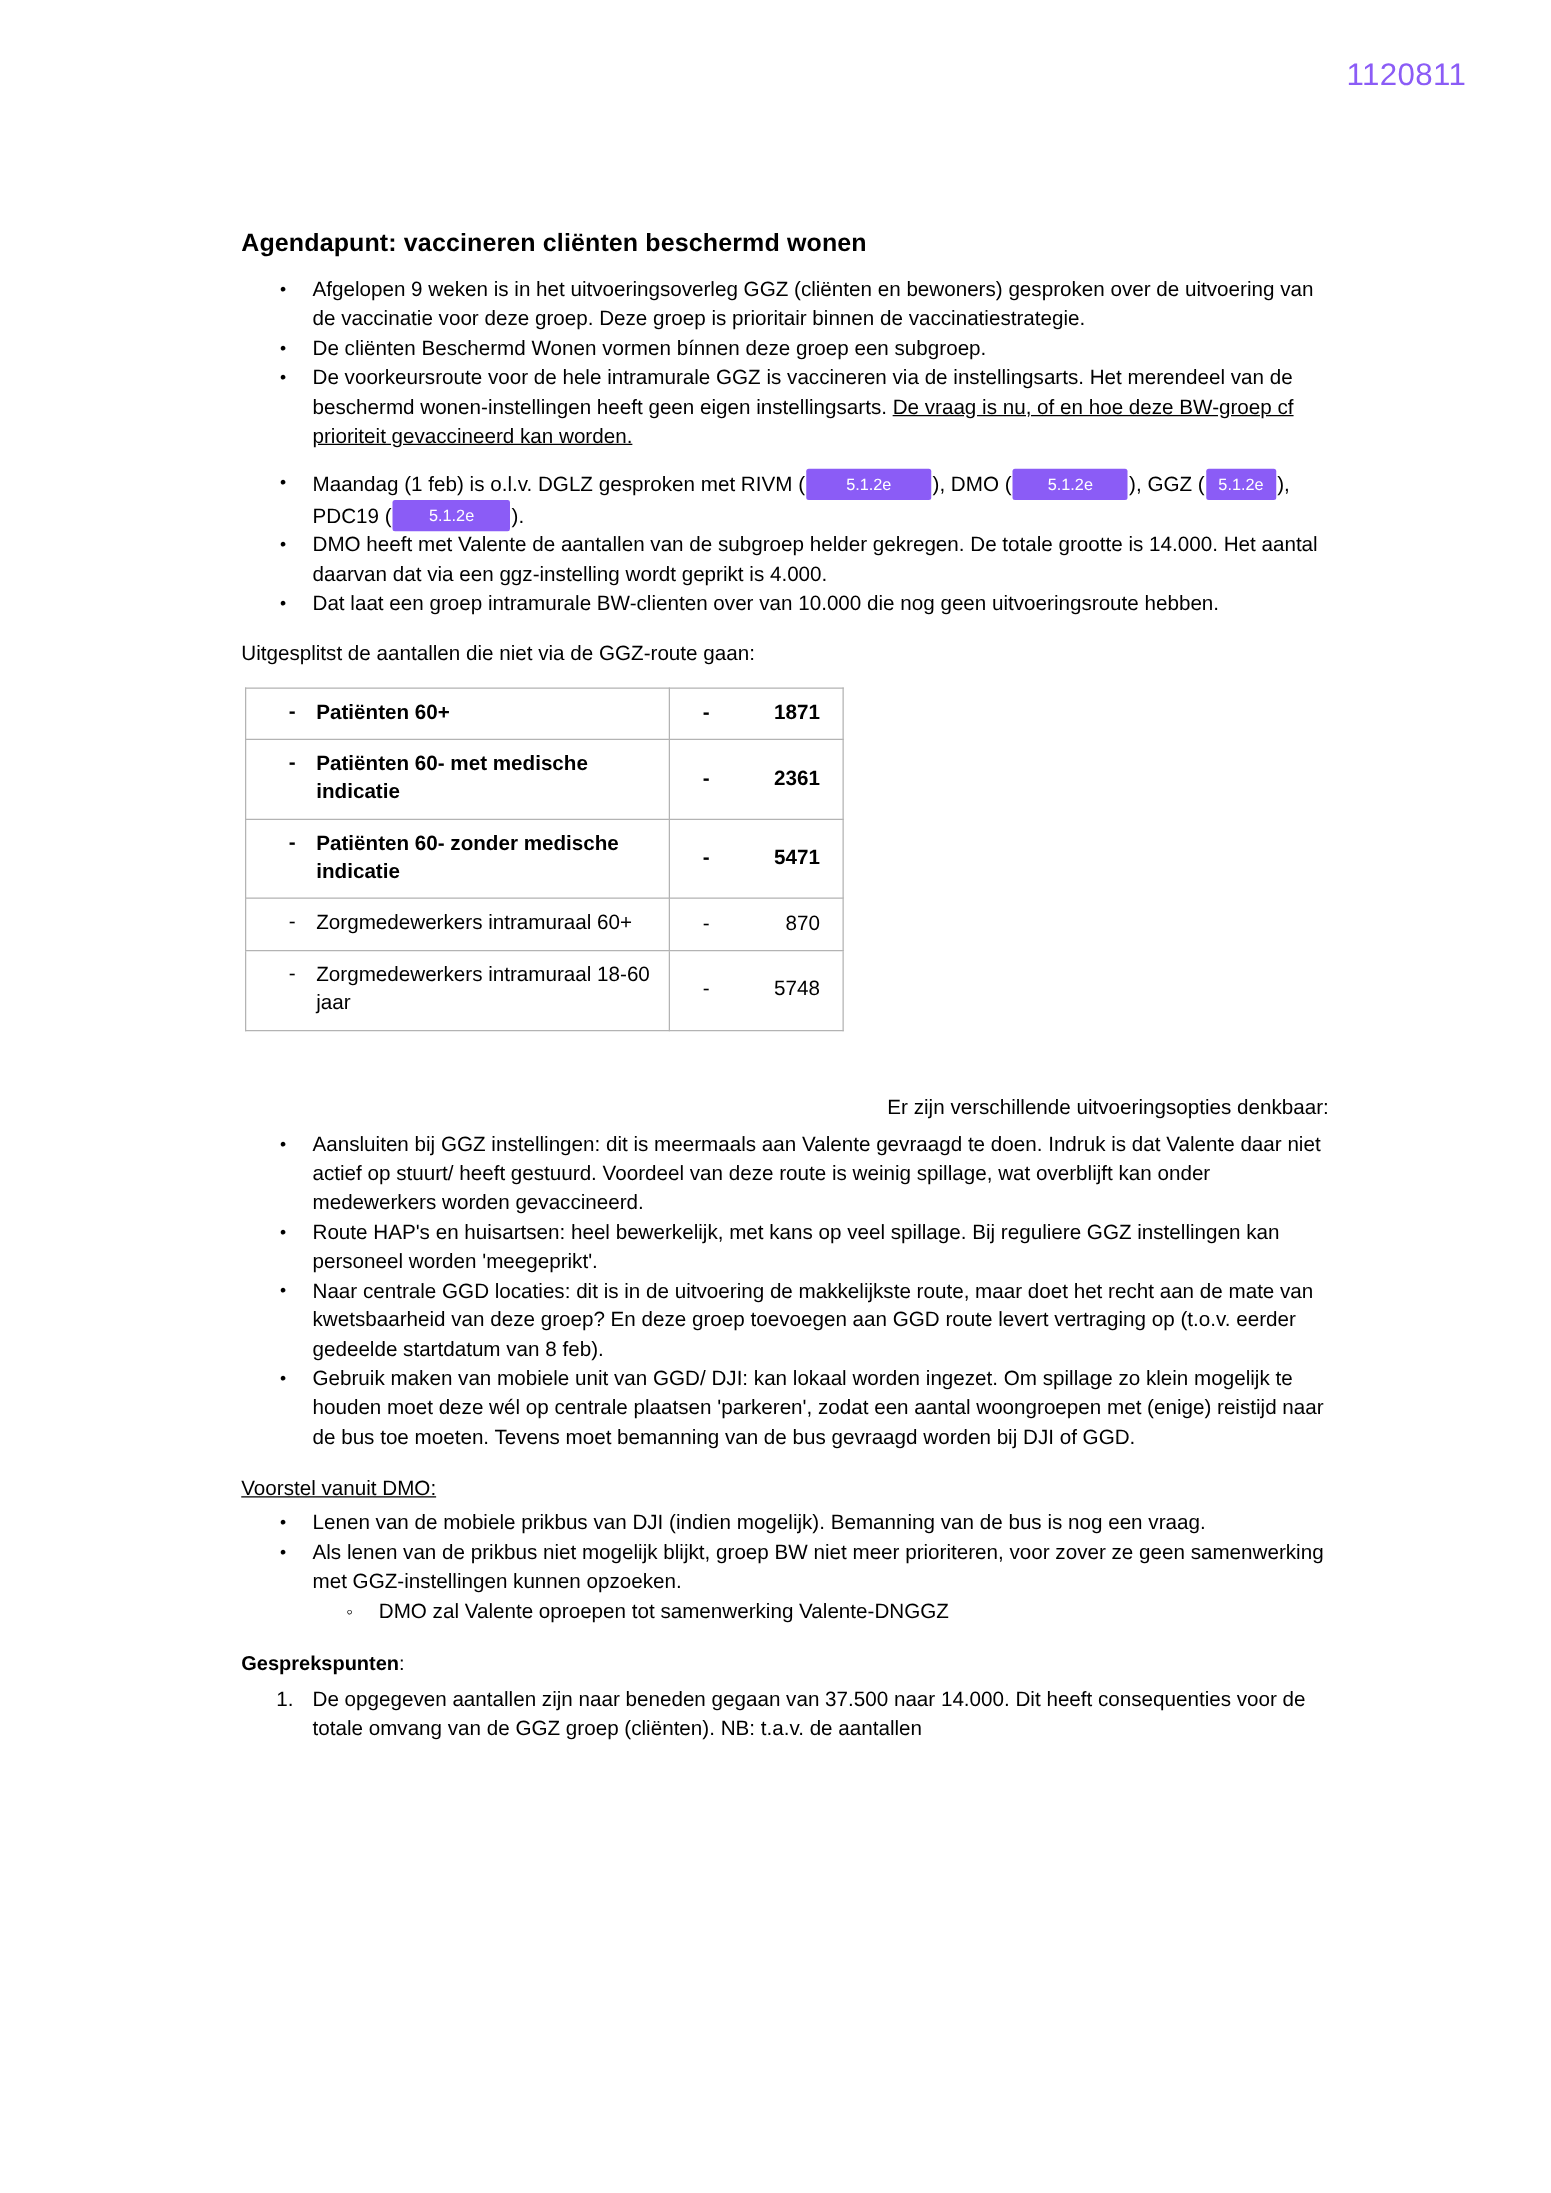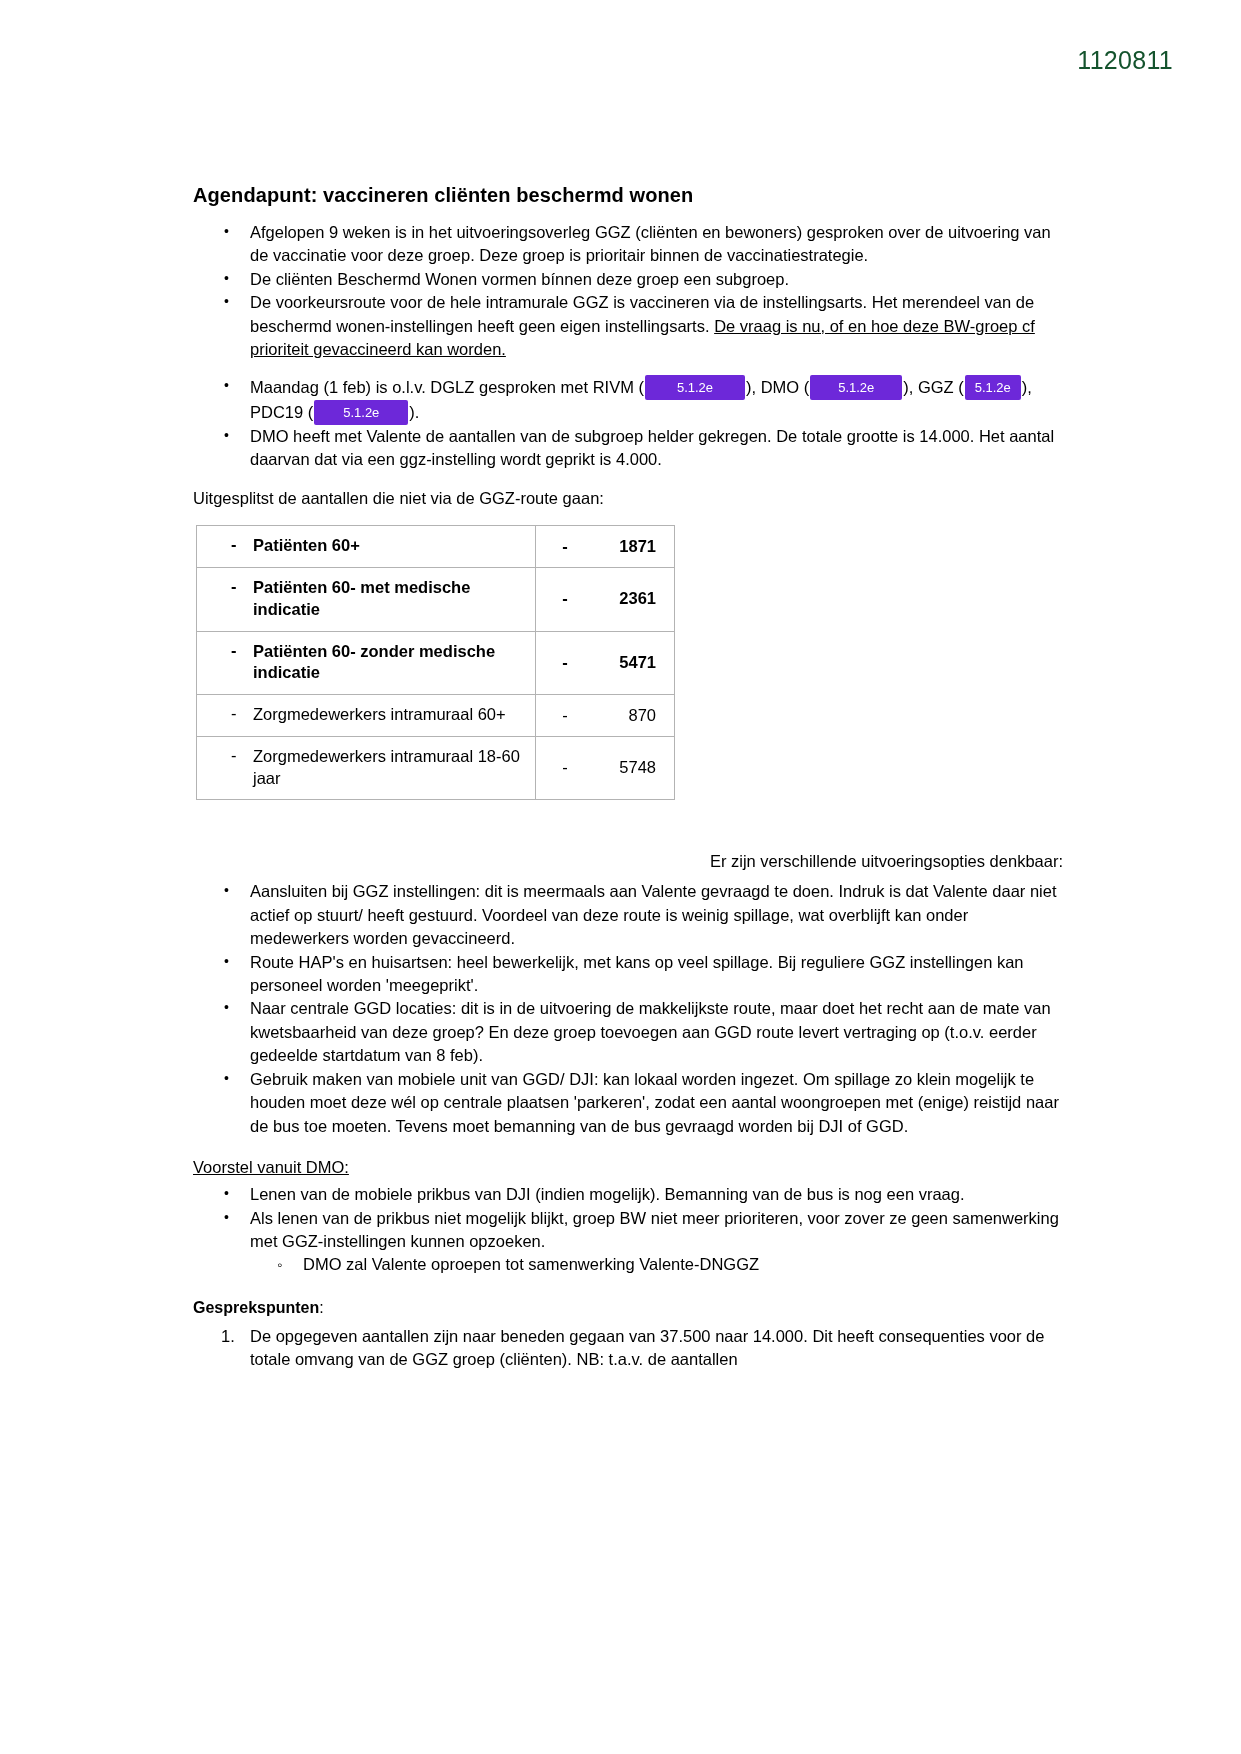--- a/index.html
+++ b/index.html
@@ -18,21 +18,21 @@
     background: #ffffff;
     box-sizing: border-box;
     overflow: hidden;
   }
   .doc-header {
     position: absolute;
     top: 46px;
     right: 68px;
     font-size: 25px;
     letter-spacing: 0.3px;
-    color: #14532d;
+    color: #8b5cf6;
     text-align: right;
     font-family: "Liberation Sans", sans-serif;
   }
   .content {
     position: absolute;
     left: 193px;
     top: 182px;
     width: 870px;
   }
   h1.section-title {
@@ -107,21 +107,21 @@
     left: 28px;
     top: 0;
   }
   .gap-sm { height: 13px; }
   .gap-lg { height: 34px; }
 
   u.u { text-decoration: underline; }
 
   .redaction {
     display: inline-block;
-    background: #6d28d9;
+    background: #8b5cf6;
     color: #ffffff;
     font-size: 13px;
     line-height: 17px;
     height: 17px;
     vertical-align: 1px;
     text-align: center;
     border-radius: 2px;
     padding: 4px 4px;
     margin: 0 1px;
     font-family: "Liberation Sans", sans-serif;
@@ -194,20 +194,21 @@
       <li>Afgelopen 9 weken is in het uitvoeringsoverleg GGZ (cliënten en bewoners) gesproken over de uitvoering van de vaccinatie voor deze groep. Deze groep is prioritair binnen de vaccinatiestrategie.</li>
       <li>De cliënten Beschermd Wonen vormen bínnen deze groep een subgroep.</li>
       <li><span>De voorkeursroute voor de hele intramurale GGZ is vaccineren via de instellingsarts. Het merendeel van de beschermd wonen-instellingen heeft geen eigen instellingsarts. </span><u class="u">De vraag is nu, of en hoe deze BW-groep cf prioriteit gevaccineerd kan worden.</u></li>
     </ul>
 
     <div class="gap-sm"></div>
 
     <ul class="bullets">
       <li><span>Maandag (1 feb) is o.l.v. DGLZ gesproken met RIVM (</span><span class="redaction w-wide">5.1.2e</span><span>), DMO (</span><span class="redaction w-mid">5.1.2e</span><span>), GGZ (</span><span class="redaction w-narrow">5.1.2e</span><span>), PDC19 (</span><span class="redaction w-med">5.1.2e</span><span>).</span></li>
       <li>DMO heeft met Valente de aantallen van de subgroep helder gekregen. De totale grootte is 14.000. Het aantal daarvan dat via een ggz-instelling wordt geprikt is 4.000.</li>
+      <li>Dat laat een groep intramurale BW-clienten over van 10.000 die nog geen uitvoeringsroute hebben.</li>
     </ul>
 
     <p class="heading-plain">Uitgesplitst de aantallen die niet via de GGZ-route gaan:</p>
 
     <table class="amounts">
       <tbody>
         <tr>
           <td class="label-cell">
             <div class="lc-row">
               <span class="lc-dash bold">-</span>

